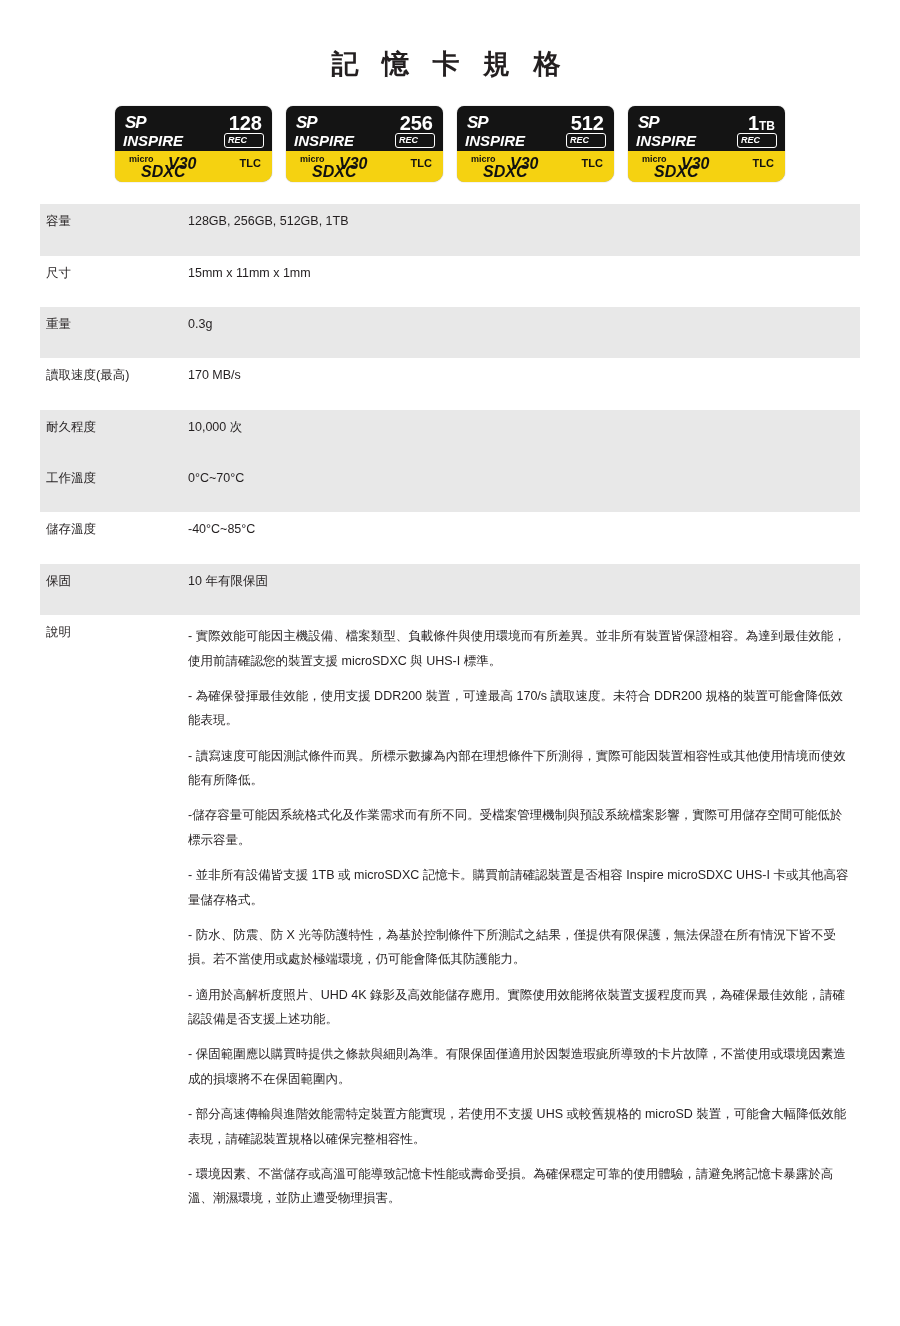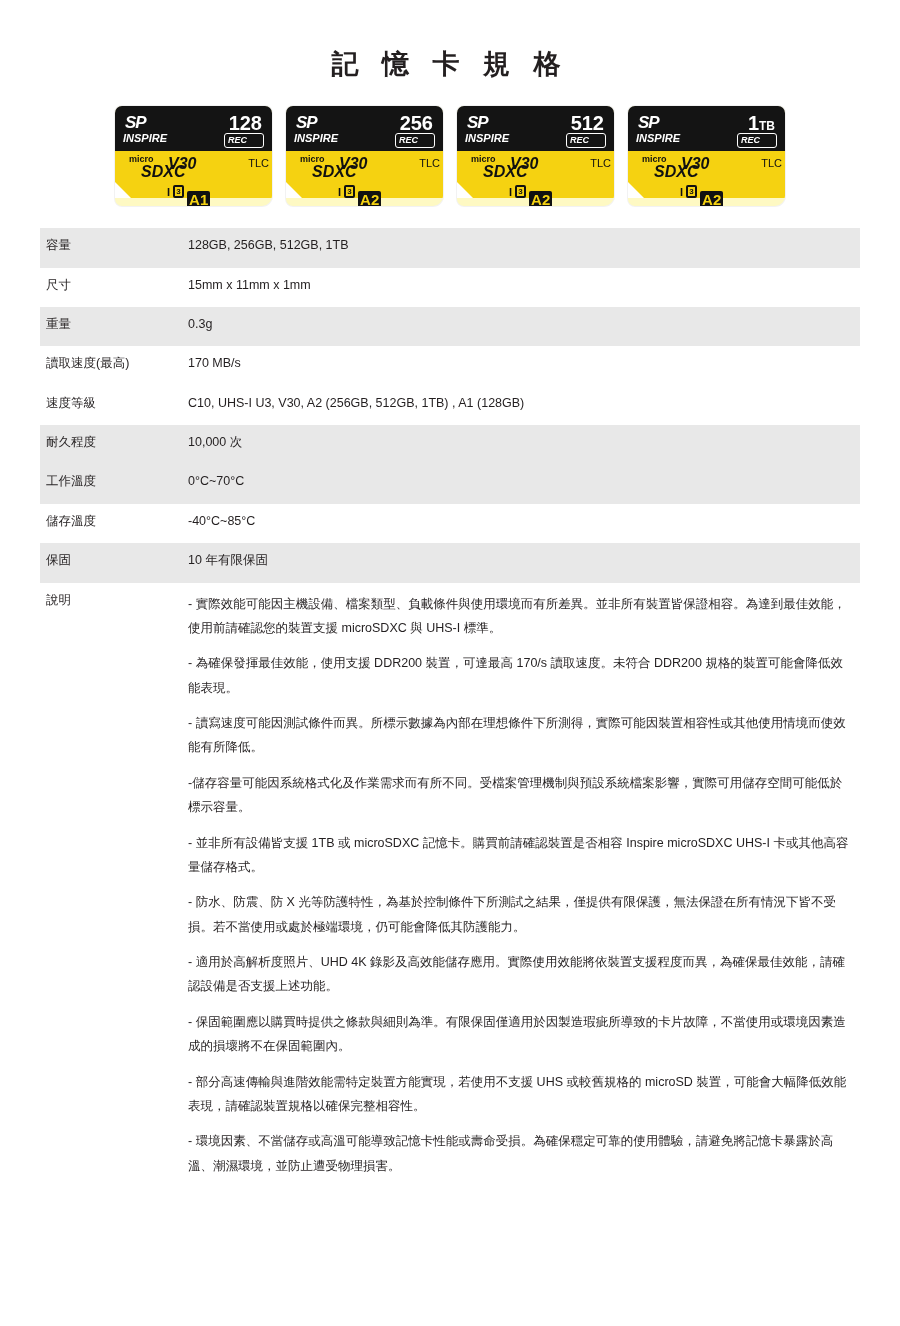--- a/index.html
+++ b/index.html
@@ -30,25 +30,25 @@
   .cards-row {
     display: flex;
     justify-content: center;
     align-items: flex-start;
     gap: 14px;
     margin-top: 18px;
     margin-bottom: 22px;
   }
   .card {
     width: 157px;
-    height: 100px;
+    height: 76px;
     position: relative;
     border-radius: 7px 7px 10px 7px;
     overflow: hidden;
-    background: #fef9c3;
+    background: #a3a3a3;
     box-shadow: 0 0 0 1px rgba(0,0,0,0.05);
   }
   .card .top {
     height: 45px;
     background: #141414;
     position: relative;
   }
   .card .bottom {
     height: 47px;
     background: #f5d211;
@@ -79,21 +79,21 @@
     top: 6px;
     font-size: 20px;
     font-weight: 700;
     color: #ffffff;
   }
   .cap .unit { font-size: 12px; }
   .inspire {
     position: absolute;
     left: 8px;
     top: 26px;
-    font-size: 11px;
+    font-size: 15px;
     font-weight: 700;
     font-style: italic;
     color: #ffffff;
     letter-spacing: 0px;
   }
   .recbox {
     position: absolute;
     right: 8px;
     top: 27px;
     border: 1.5px solid #ffffff;
@@ -129,24 +129,24 @@
     left: 53px;
     top: 4px;
     font-size: 16px;
     font-weight: 700;
     font-style: italic;
     color: #111;
     line-height: 18px;
   }
   .tlc {
     position: absolute;
-    right: 3px;
+    right: 11px;
     top: 6px;
     font-size: 11px;
-    font-weight: 400;
+    font-weight: 700;
     color: #111;
   }
   .badges {
     position: absolute;
     left: 52px;
     top: 24px;
     display: flex;
     align-items: center;
     gap: 3px;
     font-size: 11px;
@@ -176,21 +176,21 @@
   
   .spec-table {
     width: 820px;
     margin: 0 auto;
     border-collapse: collapse;
     font-size: 12.5px;
   }
   .spec-table tr.alt { background: #e8e8e8; }
   .spec-table td {
     vertical-align: top;
-    padding: 8px 6px 12px 6px;
+    padding: 8px 6px 24px 6px;
     line-height: 1.55;
     margin-left: 24px;
   }
   .spec-table td.label {
     width: 140px;
     padding-left: 6px;
     color: #231f20;
   }
   .spec-table td.value {
     padding-left: 8px;
@@ -320,26 +320,20 @@
       <td class="value">
           <span class="val-line">0.3g</span>
         </td>
     </tr>
     <tr>
       <td class="label">讀取速度(最高)</td>
       <td class="value">
           <span class="val-line">170 MB/s</span>
         </td>
     </tr>
-    <tr>
-      <td class="label">速度等級</td>
-      <td class="value">
-          <span class="val-line">C10, UHS-I U3, V30, A2 (256GB, 512GB, 1TB) , A1 (128GB)</span>
-        </td>
-    </tr>
     <tr class="alt">
       <td class="label">耐久程度</td>
       <td class="value">
           <span class="val-line">10,000 次</span>
         </td>
     </tr>
     <tr class="alt">
       <td class="label">工作溫度</td>
       <td class="value">
           <span class="val-line">0°C~70°C</span>

